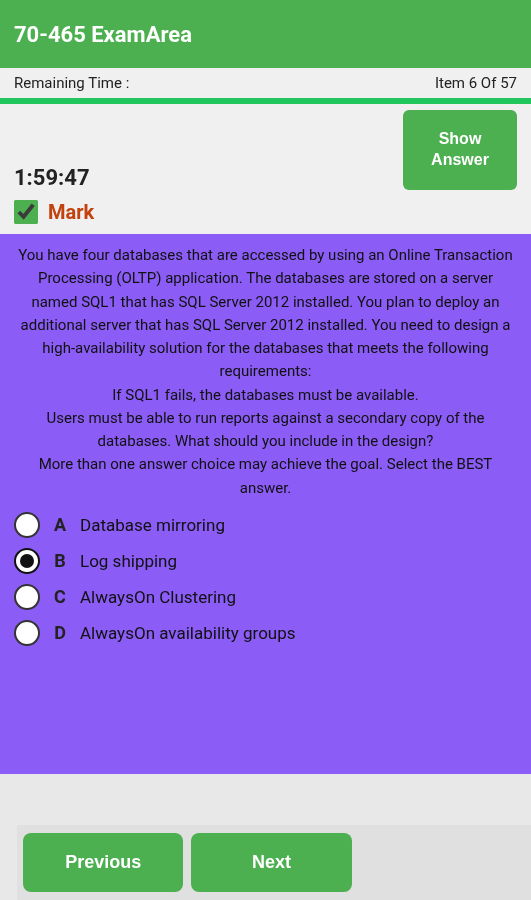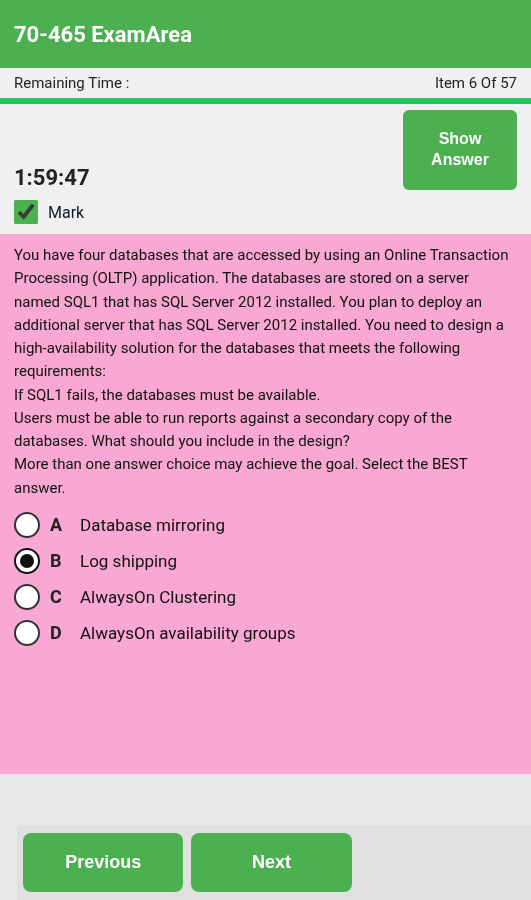--- a/index.html
+++ b/index.html
@@ -84,31 +84,32 @@
       padding: 0px 14px 10px 14px;
       gap: 10px;
     }
     #mark-checkbox {
       width: 24px;
       height: 24px;
       accent-color: #4caf50;
       cursor: pointer;
     }
     #mark-label {
-      font-size: 16px;
-      font-weight: normal;
-      color: #0f172a;
+      font-size: 20px;
+      font-weight: bold;
+      color: #c2410c;
     }
 
     
     #question-area {
-      background: #f9a8d4;
+      background: #8b5cf6;
       padding: 10px 14px 14px 14px;
       height: 540px;
       overflow-y: auto;
+      text-align: center;
     }
     #question-text {
       font-size: 15px;
       color: #111;
       line-height: 1.55;
       margin-bottom: 12px;
     }
     #options-list {
       list-style: none;
       display: flex;

